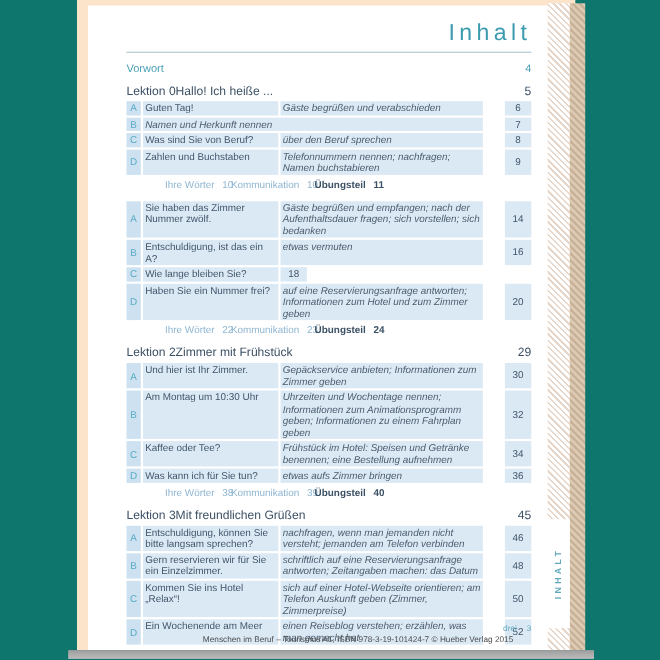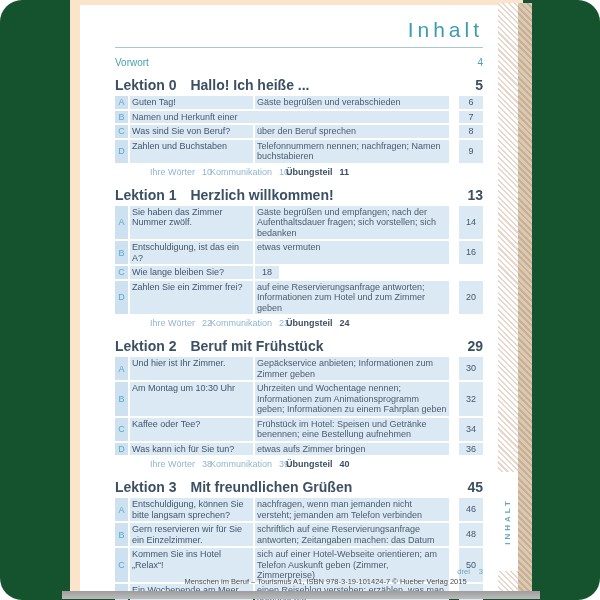--- a/index.html
+++ b/index.html
@@ -1,17 +1,17 @@
 <!DOCTYPE html>
 <html><head>
 <meta charset="utf-8">
 <style>
   html,body { margin:0; padding:0; background:#fff; }
-  .scene { position:relative; width:600px; height:600px; background:#14532d; overflow:hidden;
-           font-family:"Liberation Sans", sans-serif;border-radius:22px; }
+  .scene { position:relative; width:600px; height:600px; background:#0f766e; overflow:hidden;
+           font-family:"Liberation Sans", sans-serif; }
 
   
   .cover { position:absolute; left:70px; top:0; width:453px; height:591px; background:#fce4cb; }
   .page  { position:absolute; left:80px; top:5px; width:418px; height:586px; background:#ffffff; }
 
   
   .edge-inner { position:absolute; left:498px; top:3px; width:20px; height:588px;
                 background:repeating-linear-gradient(45deg,#ffffff 0 2.5px,#e7d7cb 2.5px 4px); }
   .edge-outer { position:absolute; left:518px; top:3px; width:14px; height:588px;
                 background:repeating-linear-gradient(45deg,#dcc9b3 0 2.5px,#c8b096 2.5px 4.5px); }
@@ -24,30 +24,30 @@
 
   
   .content { position:absolute; left:35px; top:0; width:368px; height:586px; }
   .doc-title { text-align:right; color:#3d9bb0; font-size:21px; letter-spacing:4px; padding-top:13px; }
   .rule      { border-top:1px solid #a9c6d0; margin-top:5px; }
   .tocline   { display:flex; justify-content:space-between; color:#4aa0b4; font-size:10px; }
   .vorwort   { margin-top:9px; }
 
   
   .lesson    { margin-top:9px; }
-  .sec-header{ display:flex; align-items:baseline; color:#3c5064; font-weight:bold; font-size:14px; margin-bottom:3px; }
-  .sec-title { margin-left:14px; }
+  .sec-header{ display:flex; align-items:baseline; color:#3c5064; font-weight:normal; font-size:11px; margin-bottom:3px; }
+  .sec-title { margin-left:0; }
   .sec-page  { margin-left:auto; }
 
   .row    { display:flex; margin-bottom:2px; font-size:9px; color:#42566a; }
   .badge  { width:13px; min-height:12px; background:#cde1f0; color:#58abc6;
             display:flex; align-items:center; justify-content:center; font-size:9px; margin-right:2px; flex:none; }
   .cell   { background:#dbe9f5; padding:1px 2px; line-height:10.5px; }
   .c-title{ width:119px; margin-right:2px; flex:none; }
-  .c-desc { flex:1; margin-right:10px; color:#4b5c6c; }
+  .c-desc { flex:1; margin-right:20px; color:#4b5c6c;font-style:italic; }
   .c-page { width:24px; flex:none; display:flex; align-items:center; justify-content:center; padding:1px 0; }
 
   .sec-footer { position:relative; height:11px; margin-top:4px; font-size:9px; }
   .sf   { position:absolute; white-space:nowrap;padding-left:35px; }
   .sf-w { left:0;  color:#8fb6d2; }
   .sf-k { left:60px; color:#8fb6d2; }
   .sf-u { left:136px; color:#3c5064; font-weight:bold; }
   .sf .num { margin-left:7px; }
   .sf-u .num { font-weight:bold; }
 
@@ -79,21 +79,21 @@
               <span class="sec-page">5</span>
             </div>
             <div class="row">
               <span class="badge">A</span>
               <span class="cell c-title">Guten Tag!</span>
               <span class="cell c-desc">Gäste begrüßen und verabschieden</span>
               <span class="cell c-page">6</span>
             </div>
             <div class="row">
               <span class="badge">B</span>
-              <span class="cell c-desc">Namen und Herkunft einer</span>
+              <span class="cell c-desc">Namen und Herkunft nennen</span>
               <span class="cell c-page">7</span>
             </div>
             <div class="row">
               <span class="badge">C</span>
               <span class="cell c-title">Was sind Sie von Beruf?</span>
               <span class="cell c-desc">über den Beruf sprechen</span>
               <span class="cell c-page">8</span>
             </div>
             <div class="row">
               <span class="badge">D</span>
@@ -101,58 +101,53 @@
               <span class="cell c-desc">Telefonnummern nennen; nachfragen; Namen buchstabieren</span>
               <span class="cell c-page">9</span>
             </div>
             <div class="sec-footer">
               <span class="sf sf-w"><span>Ihre Wörter</span><span class="num">10</span></span>
               <span class="sf sf-k"><span>Kommunikation</span><span class="num">10</span></span>
               <span class="sf sf-u"><span>Übungsteil</span><span class="num">11</span></span>
             </div>
           </section>
           <section class="lesson">
-            <div class="sec-header">
-              <span class="sec-label">Lektion 1</span>
-              <span class="sec-title">Herzlich willkommen!</span>
-              <span class="sec-page">13</span>
-            </div>
             <div class="row">
               <span class="badge">A</span>
               <span class="cell c-title">Sie haben das Zimmer Nummer zwölf.</span>
               <span class="cell c-desc">Gäste begrüßen und empfangen; nach der Aufenthaltsdauer fragen; sich vorstellen; sich bedanken</span>
               <span class="cell c-page">14</span>
             </div>
             <div class="row">
               <span class="badge">B</span>
               <span class="cell c-title">Entschuldigung, ist das ein A?</span>
               <span class="cell c-desc">etwas vermuten</span>
               <span class="cell c-page">16</span>
             </div>
             <div class="row">
               <span class="badge">C</span>
               <span class="cell c-title">Wie lange bleiben Sie?</span>
               <span class="cell c-page">18</span>
             </div>
             <div class="row">
               <span class="badge">D</span>
-              <span class="cell c-title">Zahlen Sie ein Zimmer frei?</span>
+              <span class="cell c-title">Haben Sie ein Nummer frei?</span>
               <span class="cell c-desc">auf eine Reservierungsanfrage antworten; Informationen zum Hotel und zum Zimmer geben</span>
               <span class="cell c-page">20</span>
             </div>
             <div class="sec-footer">
               <span class="sf sf-w"><span>Ihre Wörter</span><span class="num">22</span></span>
               <span class="sf sf-k"><span>Kommunikation</span><span class="num">23</span></span>
               <span class="sf sf-u"><span>Übungsteil</span><span class="num">24</span></span>
             </div>
           </section>
           <section class="lesson">
             <div class="sec-header">
               <span class="sec-label">Lektion 2</span>
-              <span class="sec-title">Beruf mit Frühstück</span>
+              <span class="sec-title">Zimmer mit Frühstück</span>
               <span class="sec-page">29</span>
             </div>
             <div class="row">
               <span class="badge">A</span>
               <span class="cell c-title">Und hier ist Ihr Zimmer.</span>
               <span class="cell c-desc">Gepäckservice anbieten; Informationen zum Zimmer geben</span>
               <span class="cell c-page">30</span>
             </div>
             <div class="row">
               <span class="badge">B</span>

